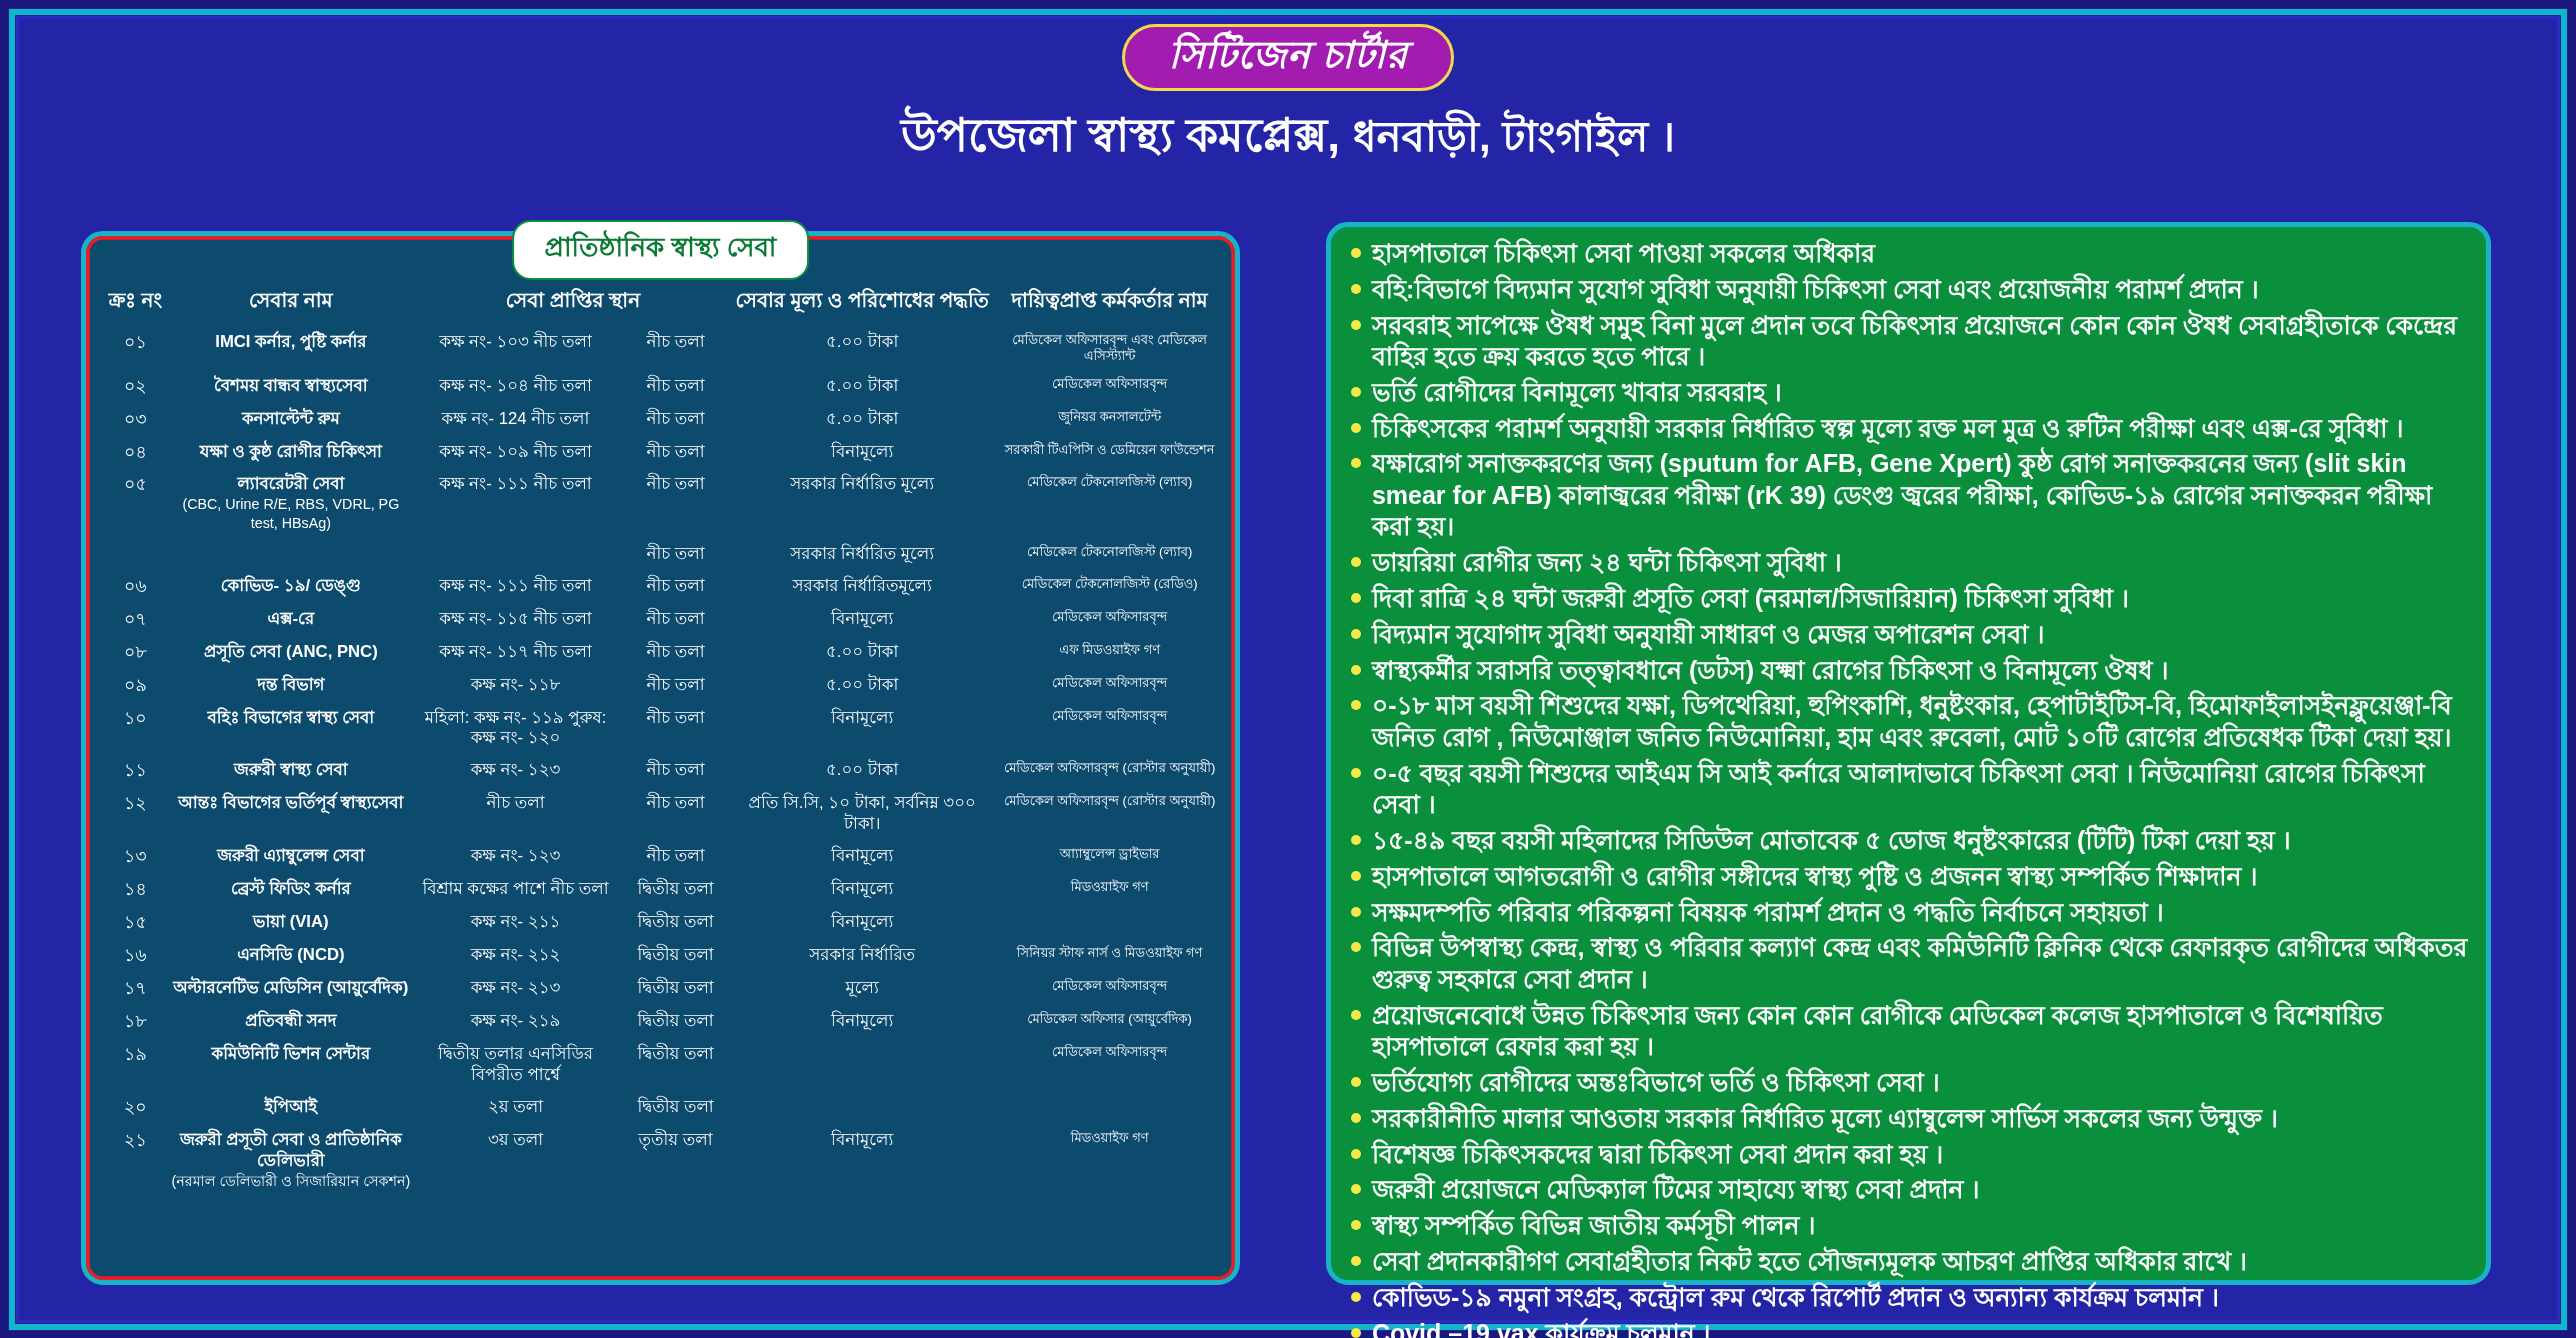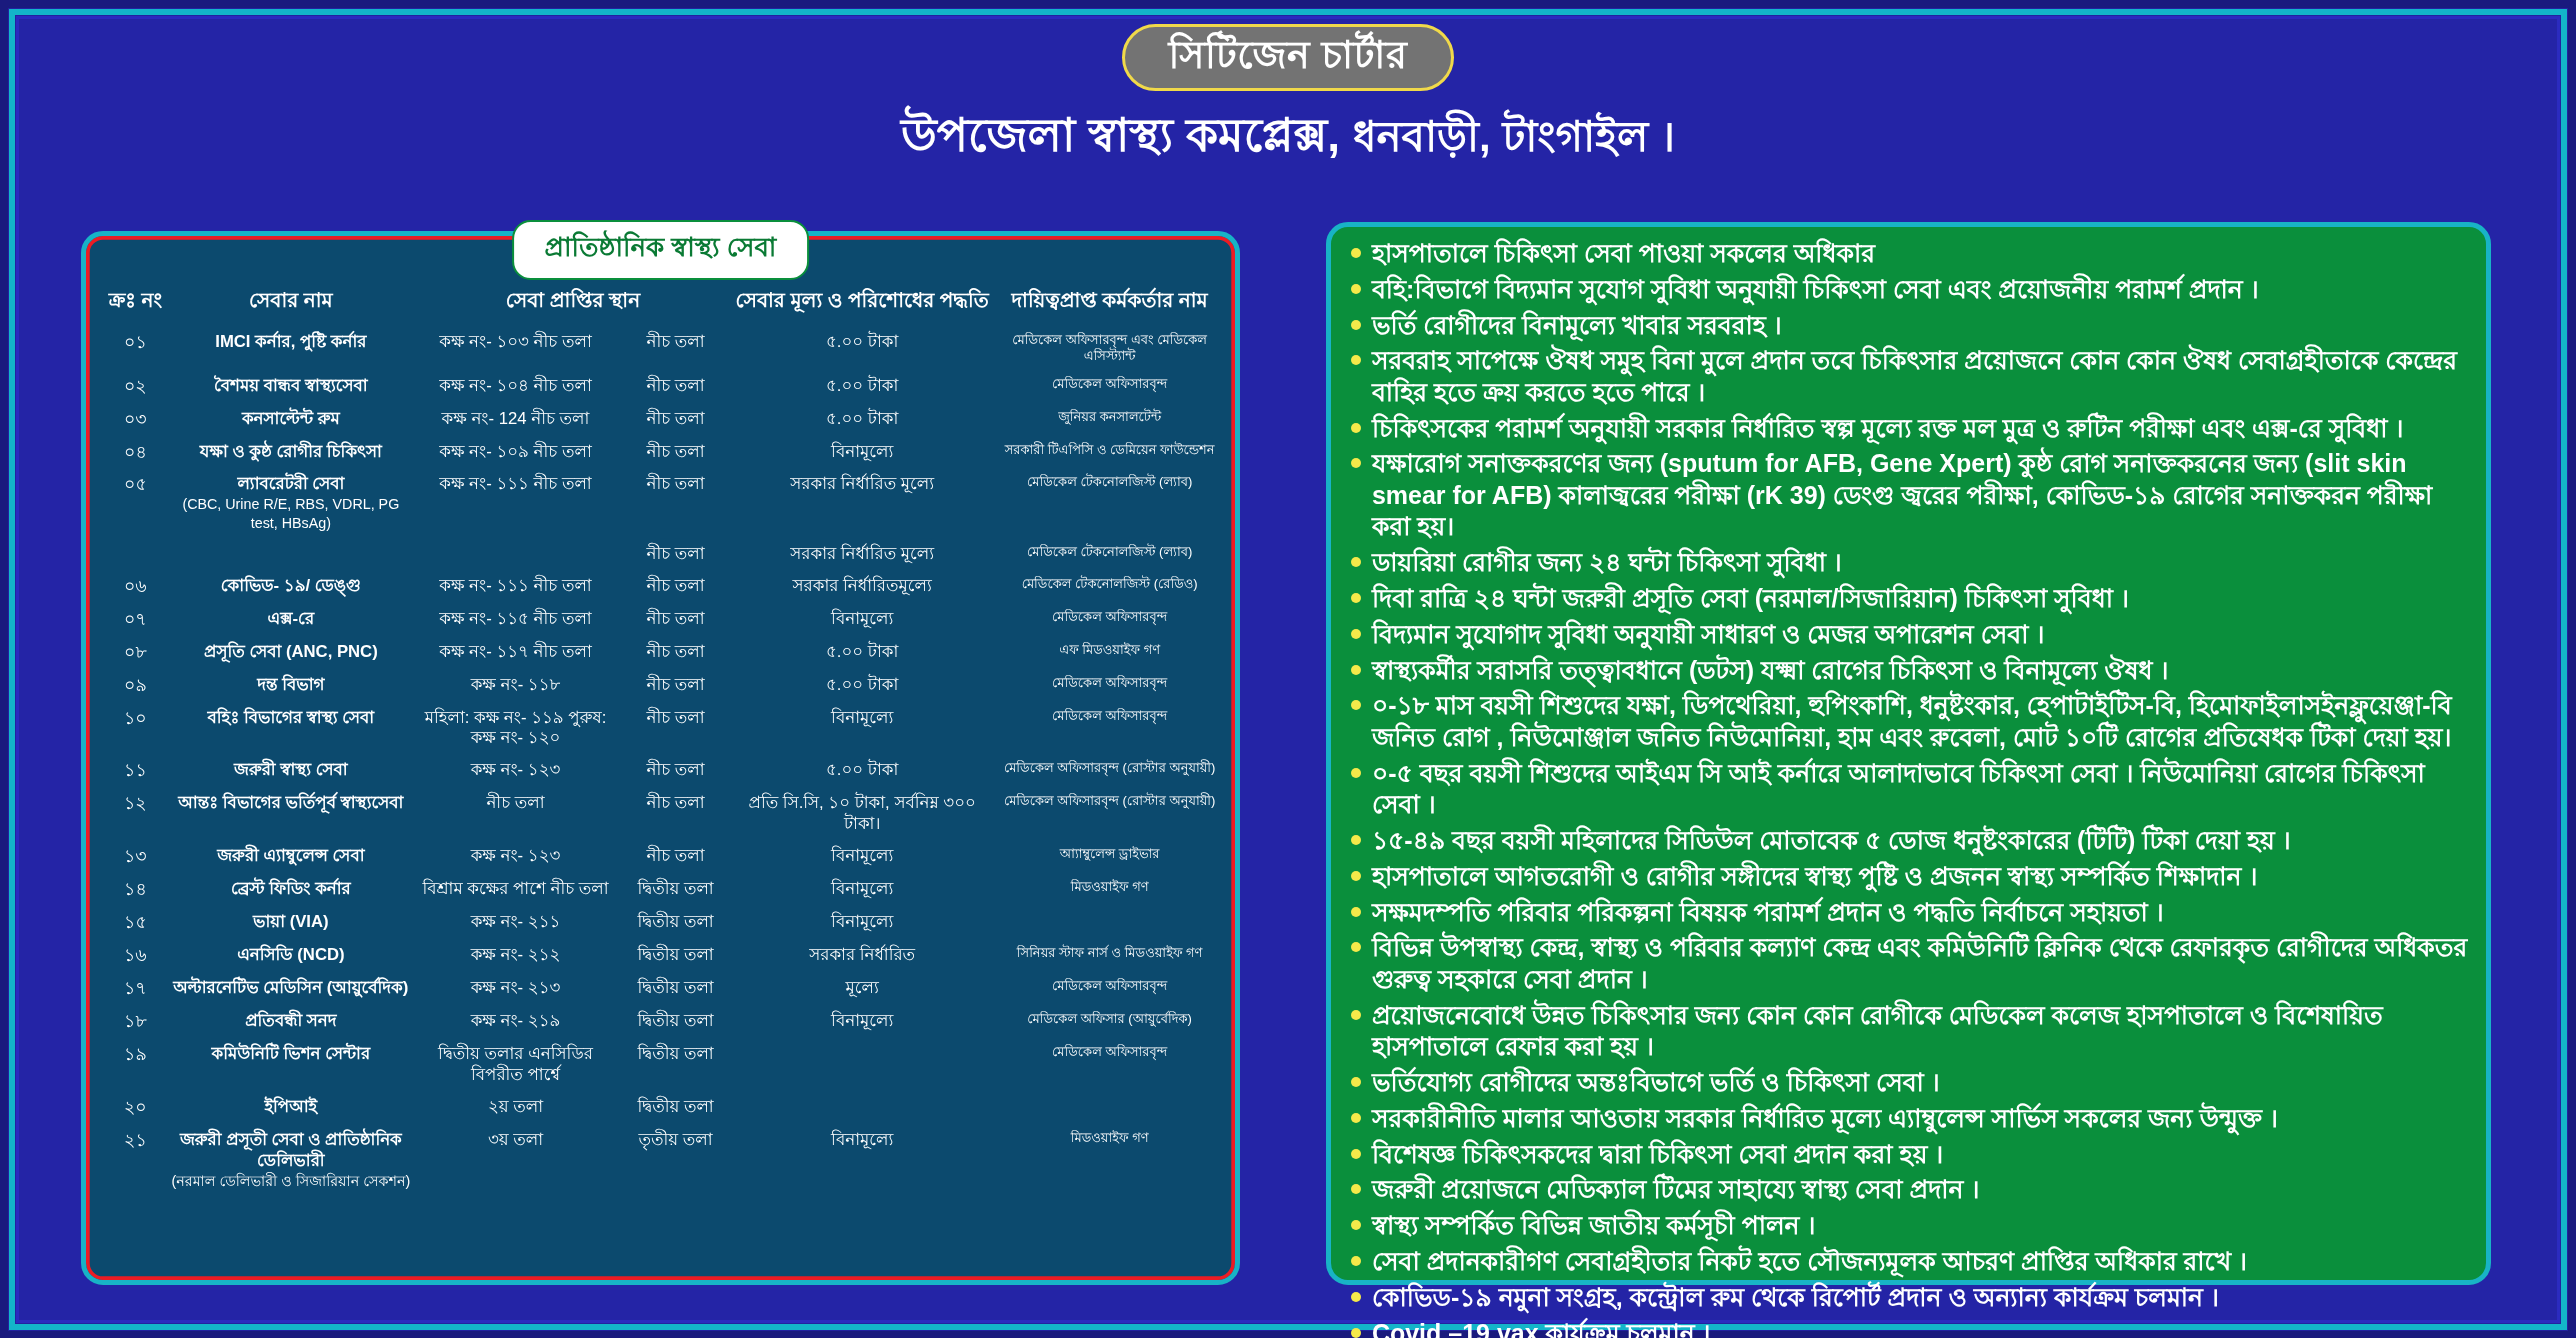--- a/index.html
+++ b/index.html
@@ -35,29 +35,30 @@
 
   
   .title-wrap {
     position: absolute;
     left: 0; right: 0; top: 23.6px;
     text-align: center;
     z-index: 5;
   }
   .charter-pill {
     display: inline-block;
-    background: #737373;
+    background: #a21caf;
     border: 3.7px solid #f0d94a;
     border-radius: 37px;
     padding: 6.2px 43px 10px 43px;
     color: #ffffff;
     font-size: 38px;
     font-weight: bold;
     line-height: 1.2;
     letter-spacing: 0.6px;
+    font-style: italic;
   }
   .main-title {
     margin-top: 17.4px;
     color: #ffffff;
     font-size: 46px;
     font-weight: bold;
     line-height: 1.15;
   }
   .main-title .sub {
     font-size: 42px;
@@ -371,22 +372,22 @@
             <td class="c5">মিডওয়াইফ গণ</td>
           </tr>
         </tbody>
     </table>
   </div>
 
   <div class="panel right-panel">
     <ul class="rlist" id="rlist">
         <li>হাসপাতালে চিকিৎসা সেবা পাওয়া সকলের অধিকার</li>
         <li>বহি:বিভাগে বিদ্যমান সুযোগ সুবিধা অনুযায়ী চিকিৎসা সেবা এবং প্রয়োজনীয় পরামর্শ প্রদান  ।</li>
+        <li>সরবরাহ সাপেক্ষে ঔষধ সমুহ বিনা মুলে প্রদান তবে চিকিৎসার প্রয়োজনে কোন কোন ঔষধ সেবাগ্রহীতাকে কেন্দ্রের বাহির হতে ক্রয় করতে হতে পারে ।</li>
         <li>ভর্তি রোগীদের বিনামূল্যে খাবার সরবরাহ ।</li>
-        <li>সরবরাহ সাপেক্ষে ঔষধ সমুহ বিনা মুলে প্রদান তবে চিকিৎসার প্রয়োজনে কোন কোন ঔষধ সেবাগ্রহীতাকে কেন্দ্রের বাহির হতে ক্রয় করতে হতে পারে ।</li>
         <li>চিকিৎসকের পরামর্শ অনুযায়ী সরকার নির্ধারিত স্বল্প মূল্যে রক্ত মল মুত্র ও রুটিন পরীক্ষা এবং এক্স-রে সুবিধা ।</li>
         <li>যক্ষারোগ সনাক্তকরণের জন্য (sputum for AFB, Gene Xpert) কুষ্ঠ রোগ সনাক্তকরনের জন্য (slit skin smear for AFB) কালাজ্বরের পরীক্ষা (rK 39) ডেংগু জ্বরের পরীক্ষা, কোভিড-১৯ রোগের সনাক্তকরন পরীক্ষা করা হয়।</li>
         <li>ডায়রিয়া রোগীর জন্য ২৪ ঘন্টা চিকিৎসা সুবিধা ।</li>
         <li>দিবা রাত্রি ২৪ ঘন্টা জরুরী প্রসূতি সেবা (নরমাল/সিজারিয়ান) চিকিৎসা সুবিধা ।</li>
         <li>বিদ্যমান সুযোগাদ সুবিধা অনুযায়ী সাধারণ ও মেজর অপারেশন সেবা ।</li>
         <li>স্বাস্থ্যকর্মীর সরাসরি তত্ত্বাবধানে (ডটস) যক্ষ্মা রোগের চিকিৎসা ও বিনামূল্যে ঔষধ ।</li>
         <li>০-১৮ মাস বয়সী শিশুদের যক্ষা, ডিপথেরিয়া, হুপিংকাশি, ধনুষ্টংকার, হেপাটাইটিস-বি, হিমোফাইলাসইনফ্লুয়েঞ্জা-বি জনিত রোগ , নিউমোঞ্জাল জনিত নিউমোনিয়া, হাম এবং রুবেলা, মোট ১০টি রোগের প্রতিষেধক টিকা দেয়া হয়।</li>
         <li>০-৫ বছর বয়সী শিশুদের আইএম সি আই কর্নারে আলাদাভাবে চিকিৎসা সেবা । নিউমোনিয়া রোগের চিকিৎসা সেবা ।</li>
         <li>১৫-৪৯ বছর বয়সী মহিলাদের সিডিউল মোতাবেক ৫ ডোজ ধনুষ্টংকারের (টিটি) টিকা দেয়া হয় ।</li>
         <li>হাসপাতালে আগতরোগী ও রোগীর সঙ্গীদের স্বাস্থ্য পুষ্টি ও প্রজনন স্বাস্থ্য সম্পর্কিত শিক্ষাদান ।</li>

